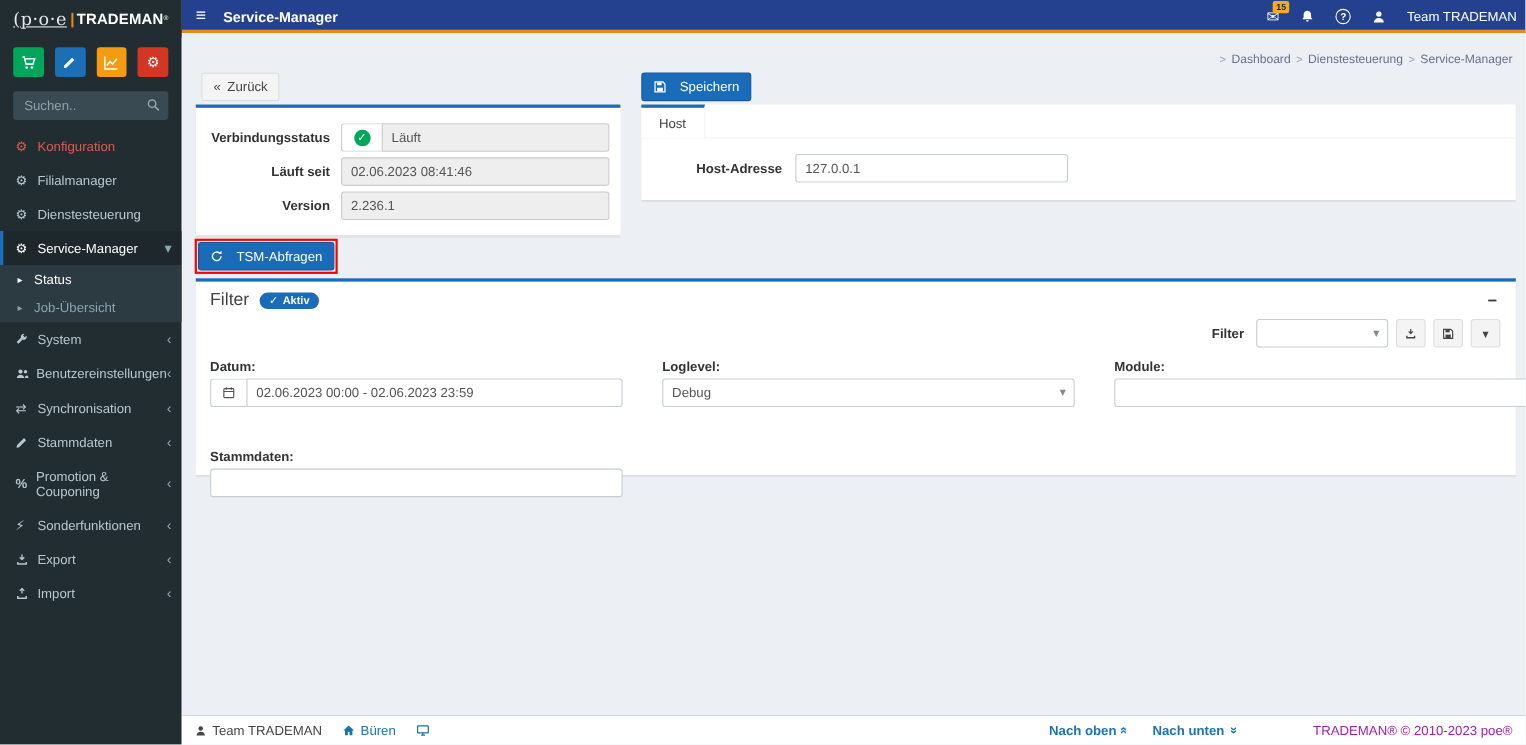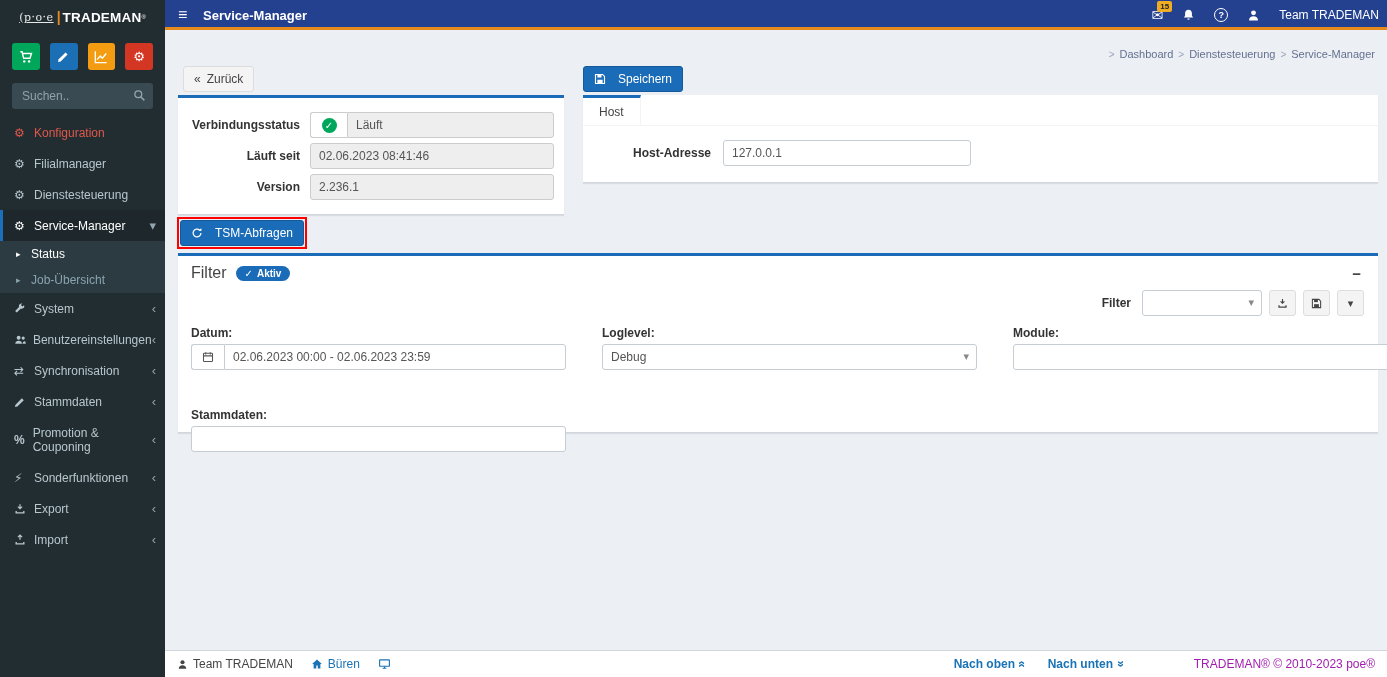--- a/index.html
+++ b/index.html
@@ -3,21 +3,21 @@
 <meta charset="utf-8">
 <style>
   * { box-sizing: border-box; }
   html,body { margin:0; padding:0; }
   body { font-family:"Liberation Sans","DejaVu Sans",sans-serif; }
   .page { position:relative; width:1387px; height:677px; background:#ecf0f5; overflow:hidden; }
 
   
   .sidebar { position:absolute; left:0; top:0; width:165px; height:677px; background:#222d32; z-index:6; }
   .logo { height:34px; display:flex; align-items:center; justify-content:center; color:#fff; background:#222d32; }
-  .logo-prefix { font-family:"DejaVu Serif","Liberation Serif",serif; font-size:11px; color:#e8e8e8; letter-spacing:0.5px;text-decoration:underline; }
+  .logo-prefix { font-family:"DejaVu Serif","Liberation Serif",serif; font-size:16px; color:#e8e8e8; letter-spacing:0.5px;text-decoration:underline; }
   .logo-divider { color:#e78a1e; font-weight:bold; margin:0 2px 0 3px; font-size:14px; }
   .logo-name { font-weight:bold; font-size:13.5px; letter-spacing:0.2px; }
   .logo-mark { font-size:6px; vertical-align:top; }
   .quick-row { display:flex; gap:10px; padding:9px 12px 2px 12px; }
   .qbtn { width:30px; height:27px; border-radius:3px; display:flex; align-items:center; justify-content:center; color:#fff; cursor:pointer; }
   .qbtn.green { background:#00a65a; } .qbtn.blue { background:#1a6fb5; }
   .qbtn.orange { background:#f39c12; } .qbtn.red { background:#d33724; }
   .qbtn .tx { font-size:13px; font-weight:bold; }
   .search-row { margin:11px 12px 6px 12px; position:relative; }
   .search-input { width:100%; height:26px; background:#3a4a52; border:none; border-radius:3px; color:#ccc; padding:0 26px 0 10px; font-size:12px; outline:none; }

